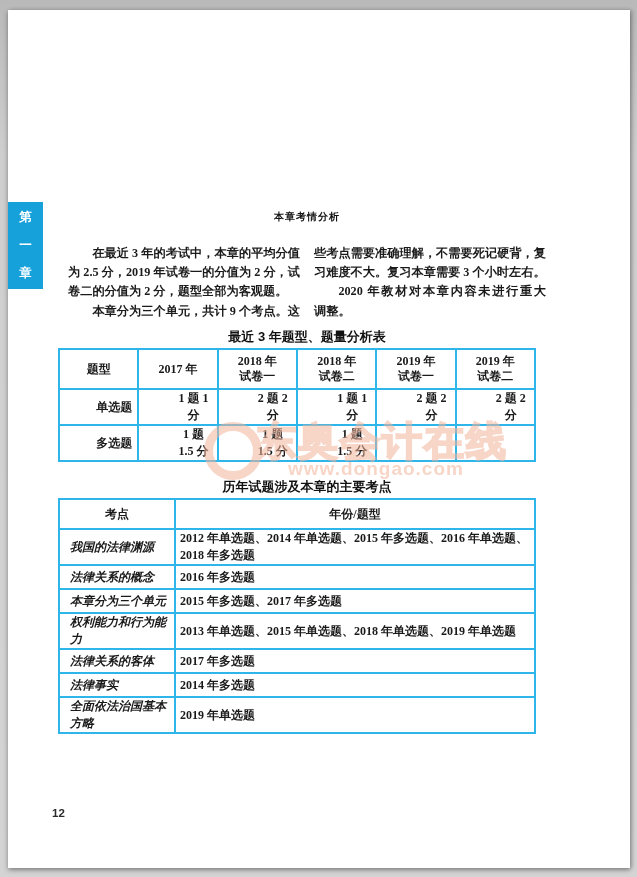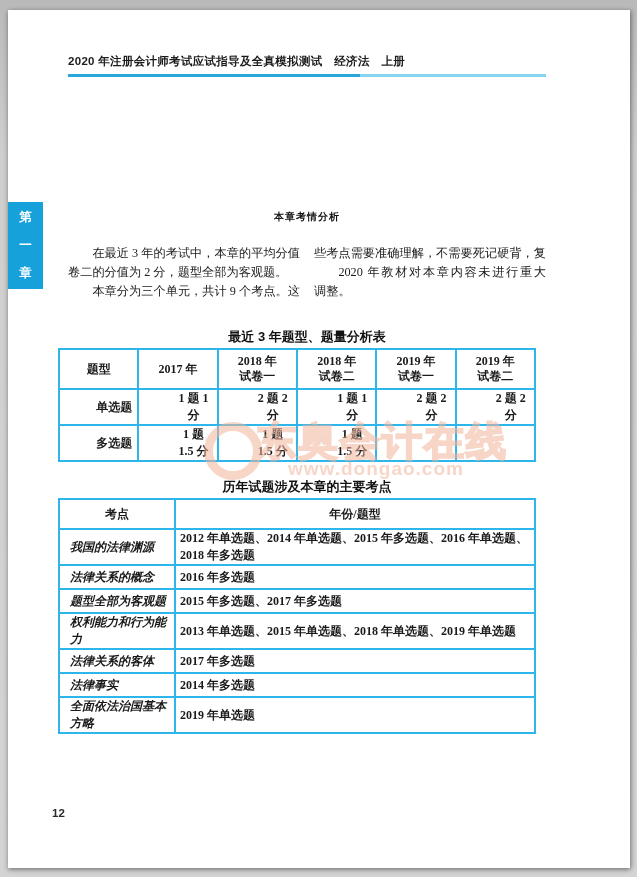--- a/index.html
+++ b/index.html
@@ -43,21 +43,21 @@
   .section-title {
     position:absolute; left:60px; top:200px; width:478px;
     text-align:center; font-size:10px; font-weight:bold; color:#111;
     font-family:"Liberation Sans", sans-serif; letter-spacing:1px;
   }
 
   
   .intro {
     position:absolute; left:60px; top:234px; width:478px;
     display:flex; gap:14px;
-    font-size:12.2px; line-height:19.2px; color:#1a1a1a; font-weight:400;
+    font-size:12.2px; line-height:19.2px; color:#1a1a1a; font-weight:700;
   }
   .intro .col { flex:1; }
   .ln { text-align:justify; text-align-last:justify; }
   .ln.plain { text-align-last:left; }
   .ln.indent { text-indent:2em; }
 
   
   .tbl-title {
     position:absolute; left:60px; width:478px; text-align:center;
     font-family:"Liberation Sans", sans-serif; font-size:13px; font-weight:bold; color:#111;
@@ -108,44 +108,39 @@
     position:absolute; left:44px; top:797px;
     font-family:"Liberation Sans", sans-serif; font-size:11.5px; font-weight:bold; color:#2b2b2b;
   }
 </style>
 </head>
 <body>
 
 <div class="stage">
   <div class="page">
 
-    <div class="book-header">
-      <div class="book-title">2020 年注册会计师考试应试指导及全真模拟测试　经济法　上册</div>
-      <div class="header-rule">
-        <span class="seg-dark"></span>
-        <span class="seg-light"></span>
-      </div>
-    </div>
 
     <div class="side-tab">
       <span>第</span>
       <span>一</span>
       <span>章</span>
     </div>
 
     <div class="section-title">本章考情分析</div>
 
     <div class="intro">
       <div class="col">
         <div class="ln indent">在最近 3 年的考试中，本章的平均分值</div>
+        <div class="ln">为 2.5 分，2019 年试卷一的分值为 2 分，试</div>
         <div class="ln plain">卷二的分值为 2 分，题型全部为客观题。</div>
         <div class="ln indent">本章分为三个单元，共计 9 个考点。这</div>
       </div>
       <div class="col">
         <div class="ln">些考点需要准确理解，不需要死记硬背，复</div>
+        <div class="ln plain">习难度不大。复习本章需要 3 个小时左右。</div>
         <div class="ln indent">2020 年教材对本章内容未进行重大</div>
         <div class="ln plain">调整。</div>
       </div>
     </div>
 
     <div class="tbl-title t1-title">最近 3 年题型、题量分析表</div>
 
     <table class="table1">
       <tbody>
         <tr class="hrow">
@@ -207,21 +202,21 @@
         </tr>
         <tr class="drow">
           <td class="c0">我国的法律渊源</td>
           <td class="c1">2012 年单选题、2014 年单选题、2015 年多选题、2016 年单选题、2018 年多选题</td>
         </tr>
         <tr class="drow">
           <td class="c0">法律关系的概念</td>
           <td class="c1">2016 年多选题</td>
         </tr>
         <tr class="drow">
-          <td class="c0">题型全部为客观题</td>
+          <td class="c0">本章分为三个单元</td>
           <td class="c1">2015 年多选题、2017 年多选题</td>
         </tr>
         <tr class="drow">
           <td class="c0">权利能力和行为能力</td>
           <td class="c1">2013 年单选题、2015 年单选题、2018 年单选题、2019 年单选题</td>
         </tr>
         <tr class="drow">
           <td class="c0">法律关系的客体</td>
           <td class="c1">2017 年多选题</td>
         </tr>

